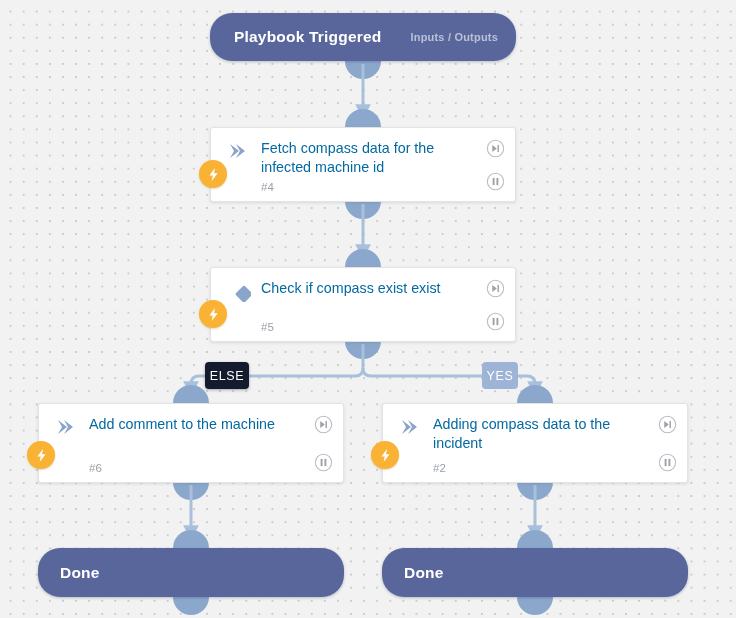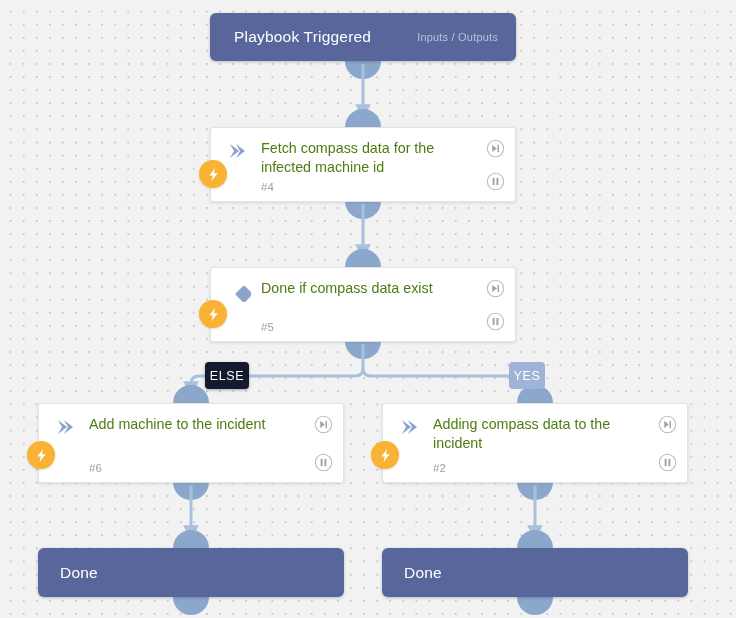--- a/index.html
+++ b/index.html
@@ -30,26 +30,27 @@
     top: 0;
     width: 736px;
     height: 618px;
     pointer-events: none;
   }
 
   
   .pill-node {
     position: absolute;
     background: #59669b;
-    border-radius: 6px;
+    border-radius: 22px;
     box-shadow: 0 1px 3px rgba(40,50,80,0.28);
     display: flex;
     align-items: center;
     box-sizing: border-box;
     z-index: 4;
+    font-weight: bold;
   }
   .pill-title {
     color: #ffffff;
     font-size: 15.5px;
     letter-spacing: 0.2px;
   }
   .pill-sub {
     margin-left: auto;
     color: #b9c0d8;
     font-size: 11px;
@@ -69,21 +70,21 @@
   .card-body {
     position: relative;
     height: 100%;
     box-sizing: border-box;
   }
   .card-title {
     position: absolute;
     left: 50px;
     top: 11px;
     width: 195px;
-    color: #4d7c0f;
+    color: #0369a1;
     font-size: 14.3px;
     line-height: 19px;
   }
   .card-num {
     position: absolute;
     left: 50px;
     bottom: 8px;
     color: #9aa0a8;
     font-size: 11.5px;
   }
@@ -129,21 +130,20 @@
     align-items: center;
     justify-content: center;
     z-index: 6;
   }
   .branch-else {
     background: #141b2e;
     box-shadow: 0 1px 3px rgba(20,27,46,0.35);
   }
   .branch-yes {
     background: #9db4d6;
-    margin-left: 27px;
   }
 </style>
 </head>
 <body>
 
 <div id="canvas">
 
   <svg id="edge-layer" viewBox="0 0 736 618" xmlns="http://www.w3.org/2000/svg">
     <defs>
       <marker id="arrow" viewBox="0 0 10 10" refX="5" refY="5" markerWidth="5.2" markerHeight="5.2" orient="auto-start-reverse">
@@ -227,21 +227,21 @@
     </div>
   </div>
 
   <div class="card-node" style="left:210px; top:267px; width:306px; height:75px;">
     <div class="card-body">
       <span class="type-icon">
         <svg viewBox="0 0 26 22" width="26" height="22" xmlns="http://www.w3.org/2000/svg">
           <rect x="13" y="2.6" width="12.7" height="12.7" transform="rotate(45 13 11)" fill="#8ba4c9" rx="1.6"></rect>
         </svg>
       </span>
-      <span class="card-title">Done if compass data exist</span>
+      <span class="card-title">Check if compass exist exist</span>
       <span class="card-num">#5</span>
       <span class="bolt-badge">
         <svg viewBox="0 0 16 16" width="15" height="15" xmlns="http://www.w3.org/2000/svg">
           <path d="M 9.6 1 L 3.6 9.1 L 7.2 9.1 L 6 15 L 12.4 6.6 L 8.6 6.6 Z" fill="#ffffff"></path>
         </svg>
       </span>
       <span class="ctrl-icon ctrl-skip">
         <svg viewBox="0 0 20 20" width="19" height="19" xmlns="http://www.w3.org/2000/svg">
           <circle cx="10" cy="10" r="8.6" fill="none" stroke="#b9bcc1" stroke-width="1.1"></circle>
           <path d="M 6.6 6.2 L 11.4 10 L 6.6 13.8 Z" fill="#9ea2a8"></path>
@@ -266,21 +266,21 @@
   </div>
 
   <div class="card-node" style="left:38px; top:403px; width:306px; height:80px;">
     <div class="card-body">
       <span class="type-icon">
         <svg viewBox="0 0 26 22" width="26" height="22" xmlns="http://www.w3.org/2000/svg">
           <path d="M 5 4 L 14 11 L 5 18 L 9 11 Z" fill="#8ba4c9"></path>
           <path d="M 11 4 L 20 11 L 11 18 L 15 11 Z" fill="#8ba4c9"></path>
         </svg>
       </span>
-      <span class="card-title">Add machine to the incident</span>
+      <span class="card-title">Add comment to the machine</span>
       <span class="card-num">#6</span>
       <span class="bolt-badge">
         <svg viewBox="0 0 16 16" width="15" height="15" xmlns="http://www.w3.org/2000/svg">
           <path d="M 9.6 1 L 3.6 9.1 L 7.2 9.1 L 6 15 L 12.4 6.6 L 8.6 6.6 Z" fill="#ffffff"></path>
         </svg>
       </span>
       <span class="ctrl-icon ctrl-skip">
         <svg viewBox="0 0 20 20" width="19" height="19" xmlns="http://www.w3.org/2000/svg">
           <circle cx="10" cy="10" r="8.6" fill="none" stroke="#b9bcc1" stroke-width="1.1"></circle>
           <path d="M 6.6 6.2 L 11.4 10 L 6.6 13.8 Z" fill="#9ea2a8"></path>

